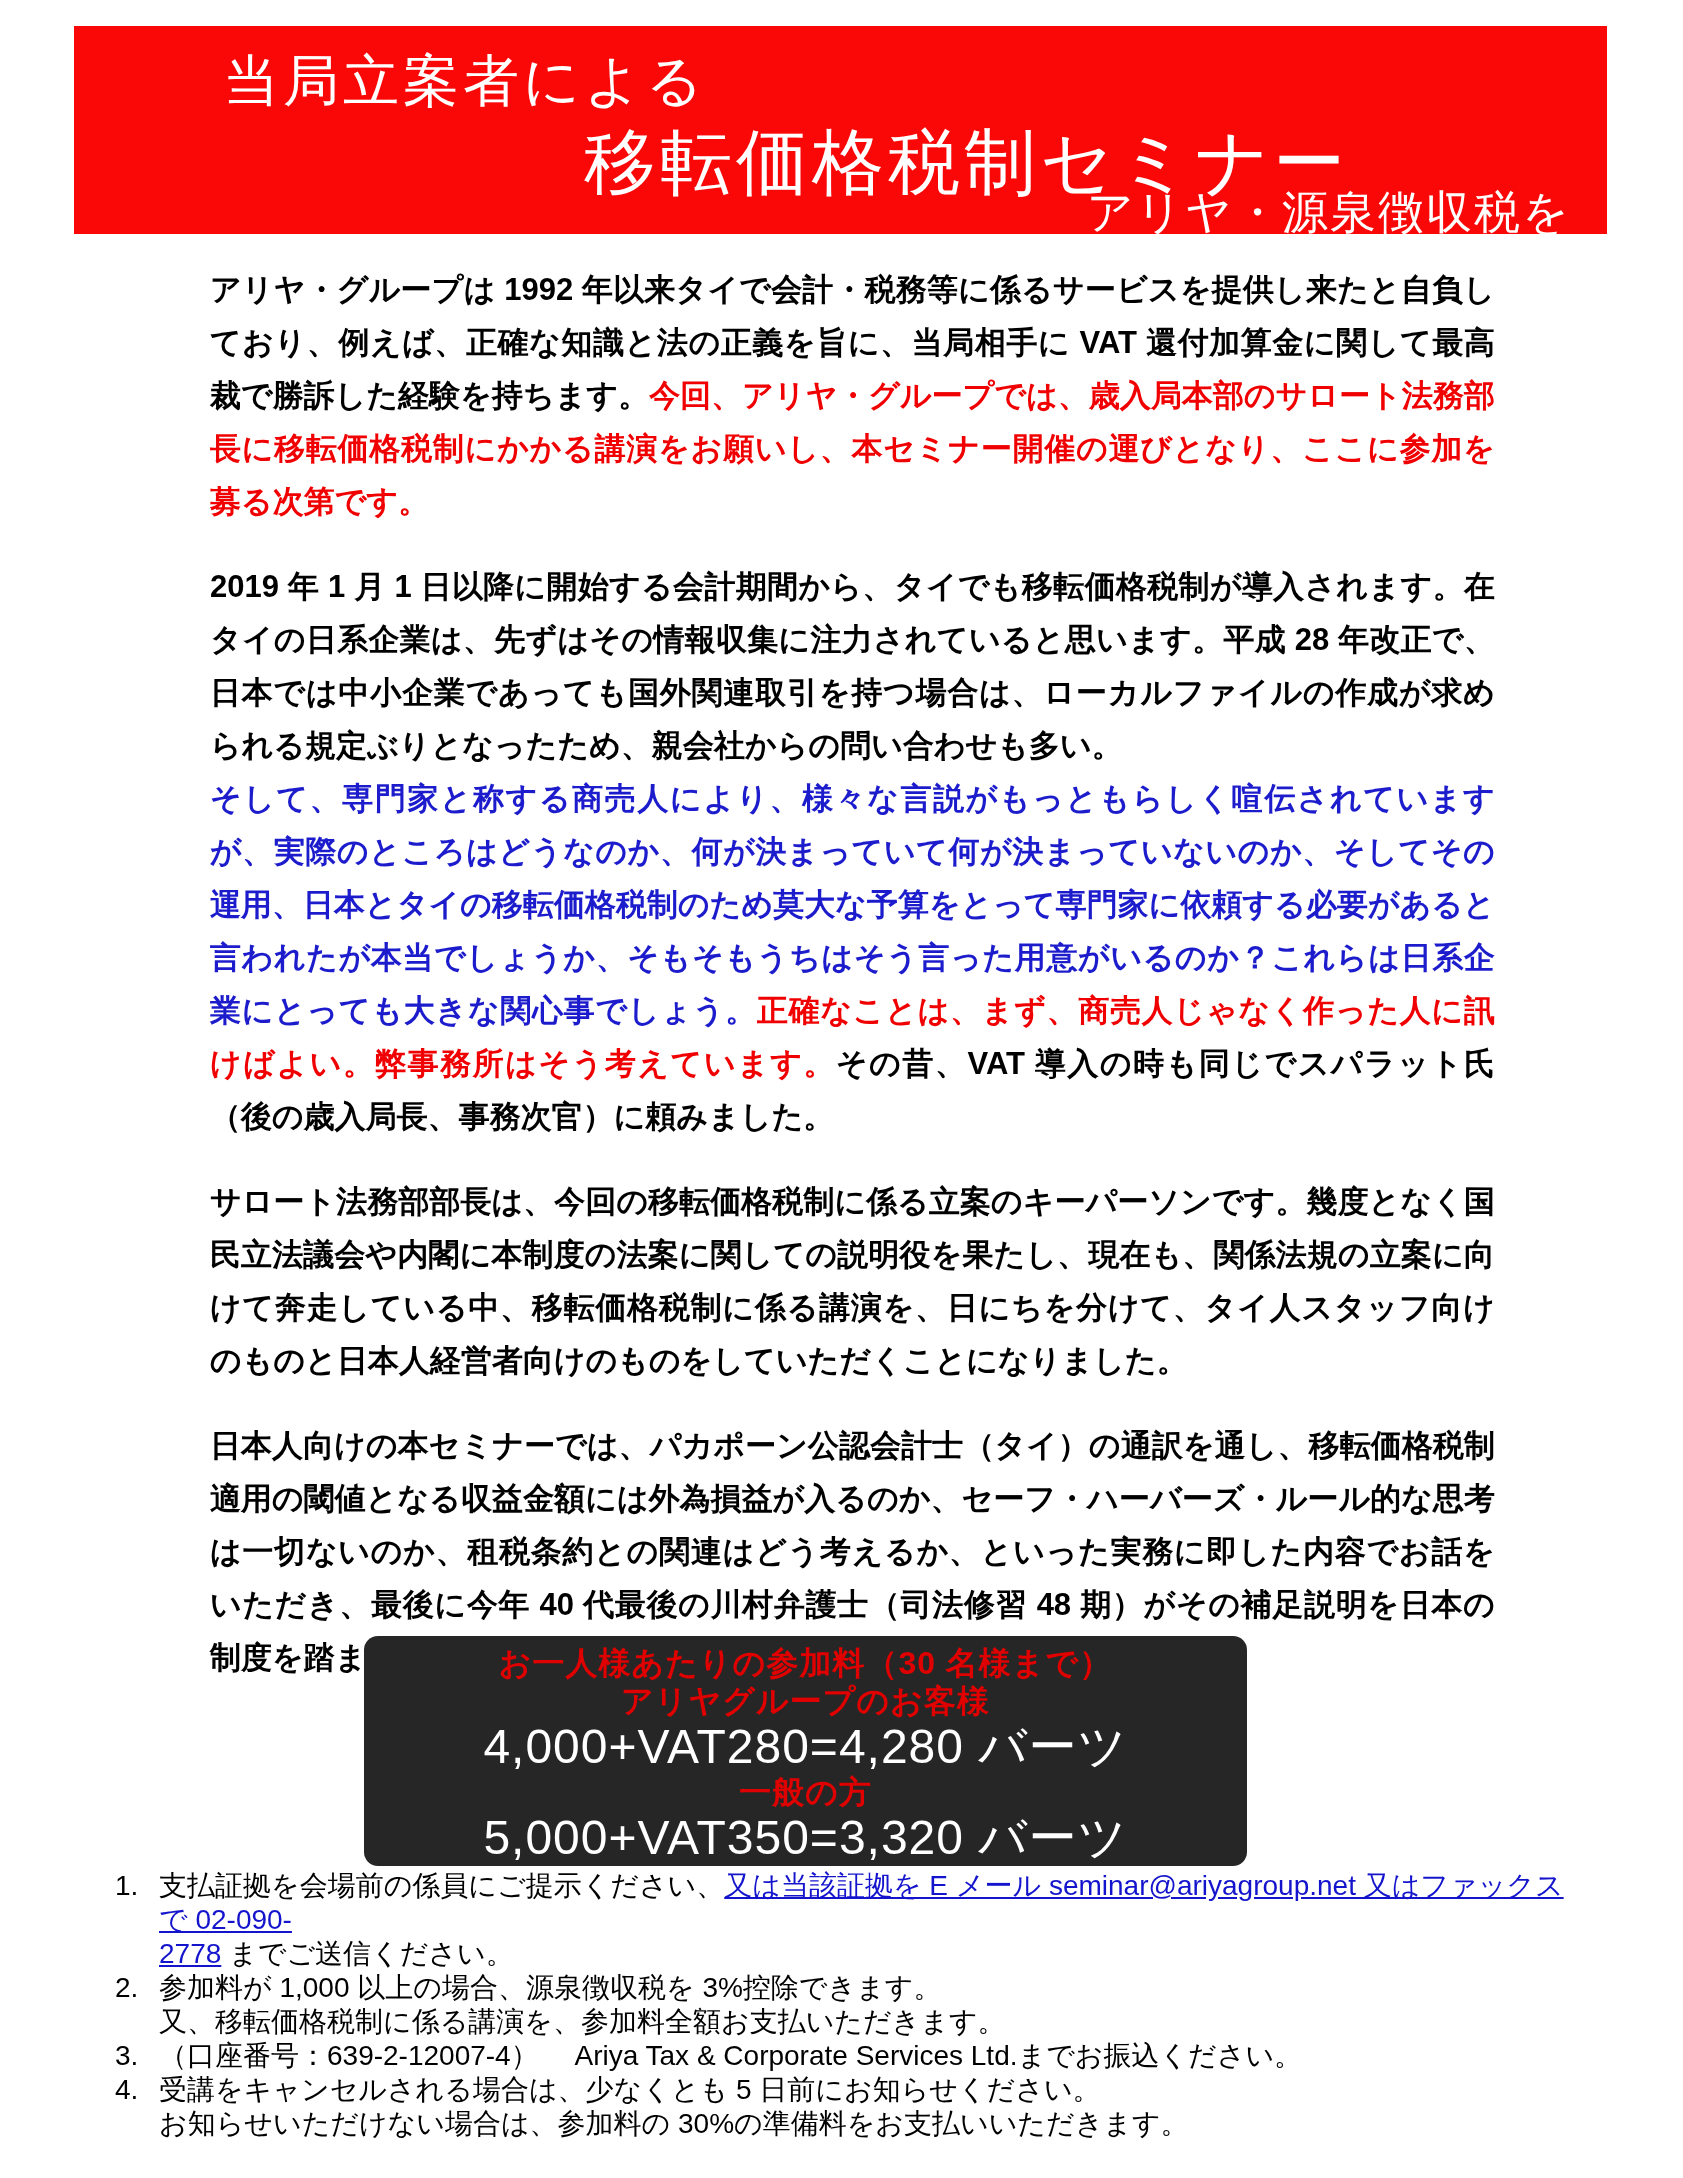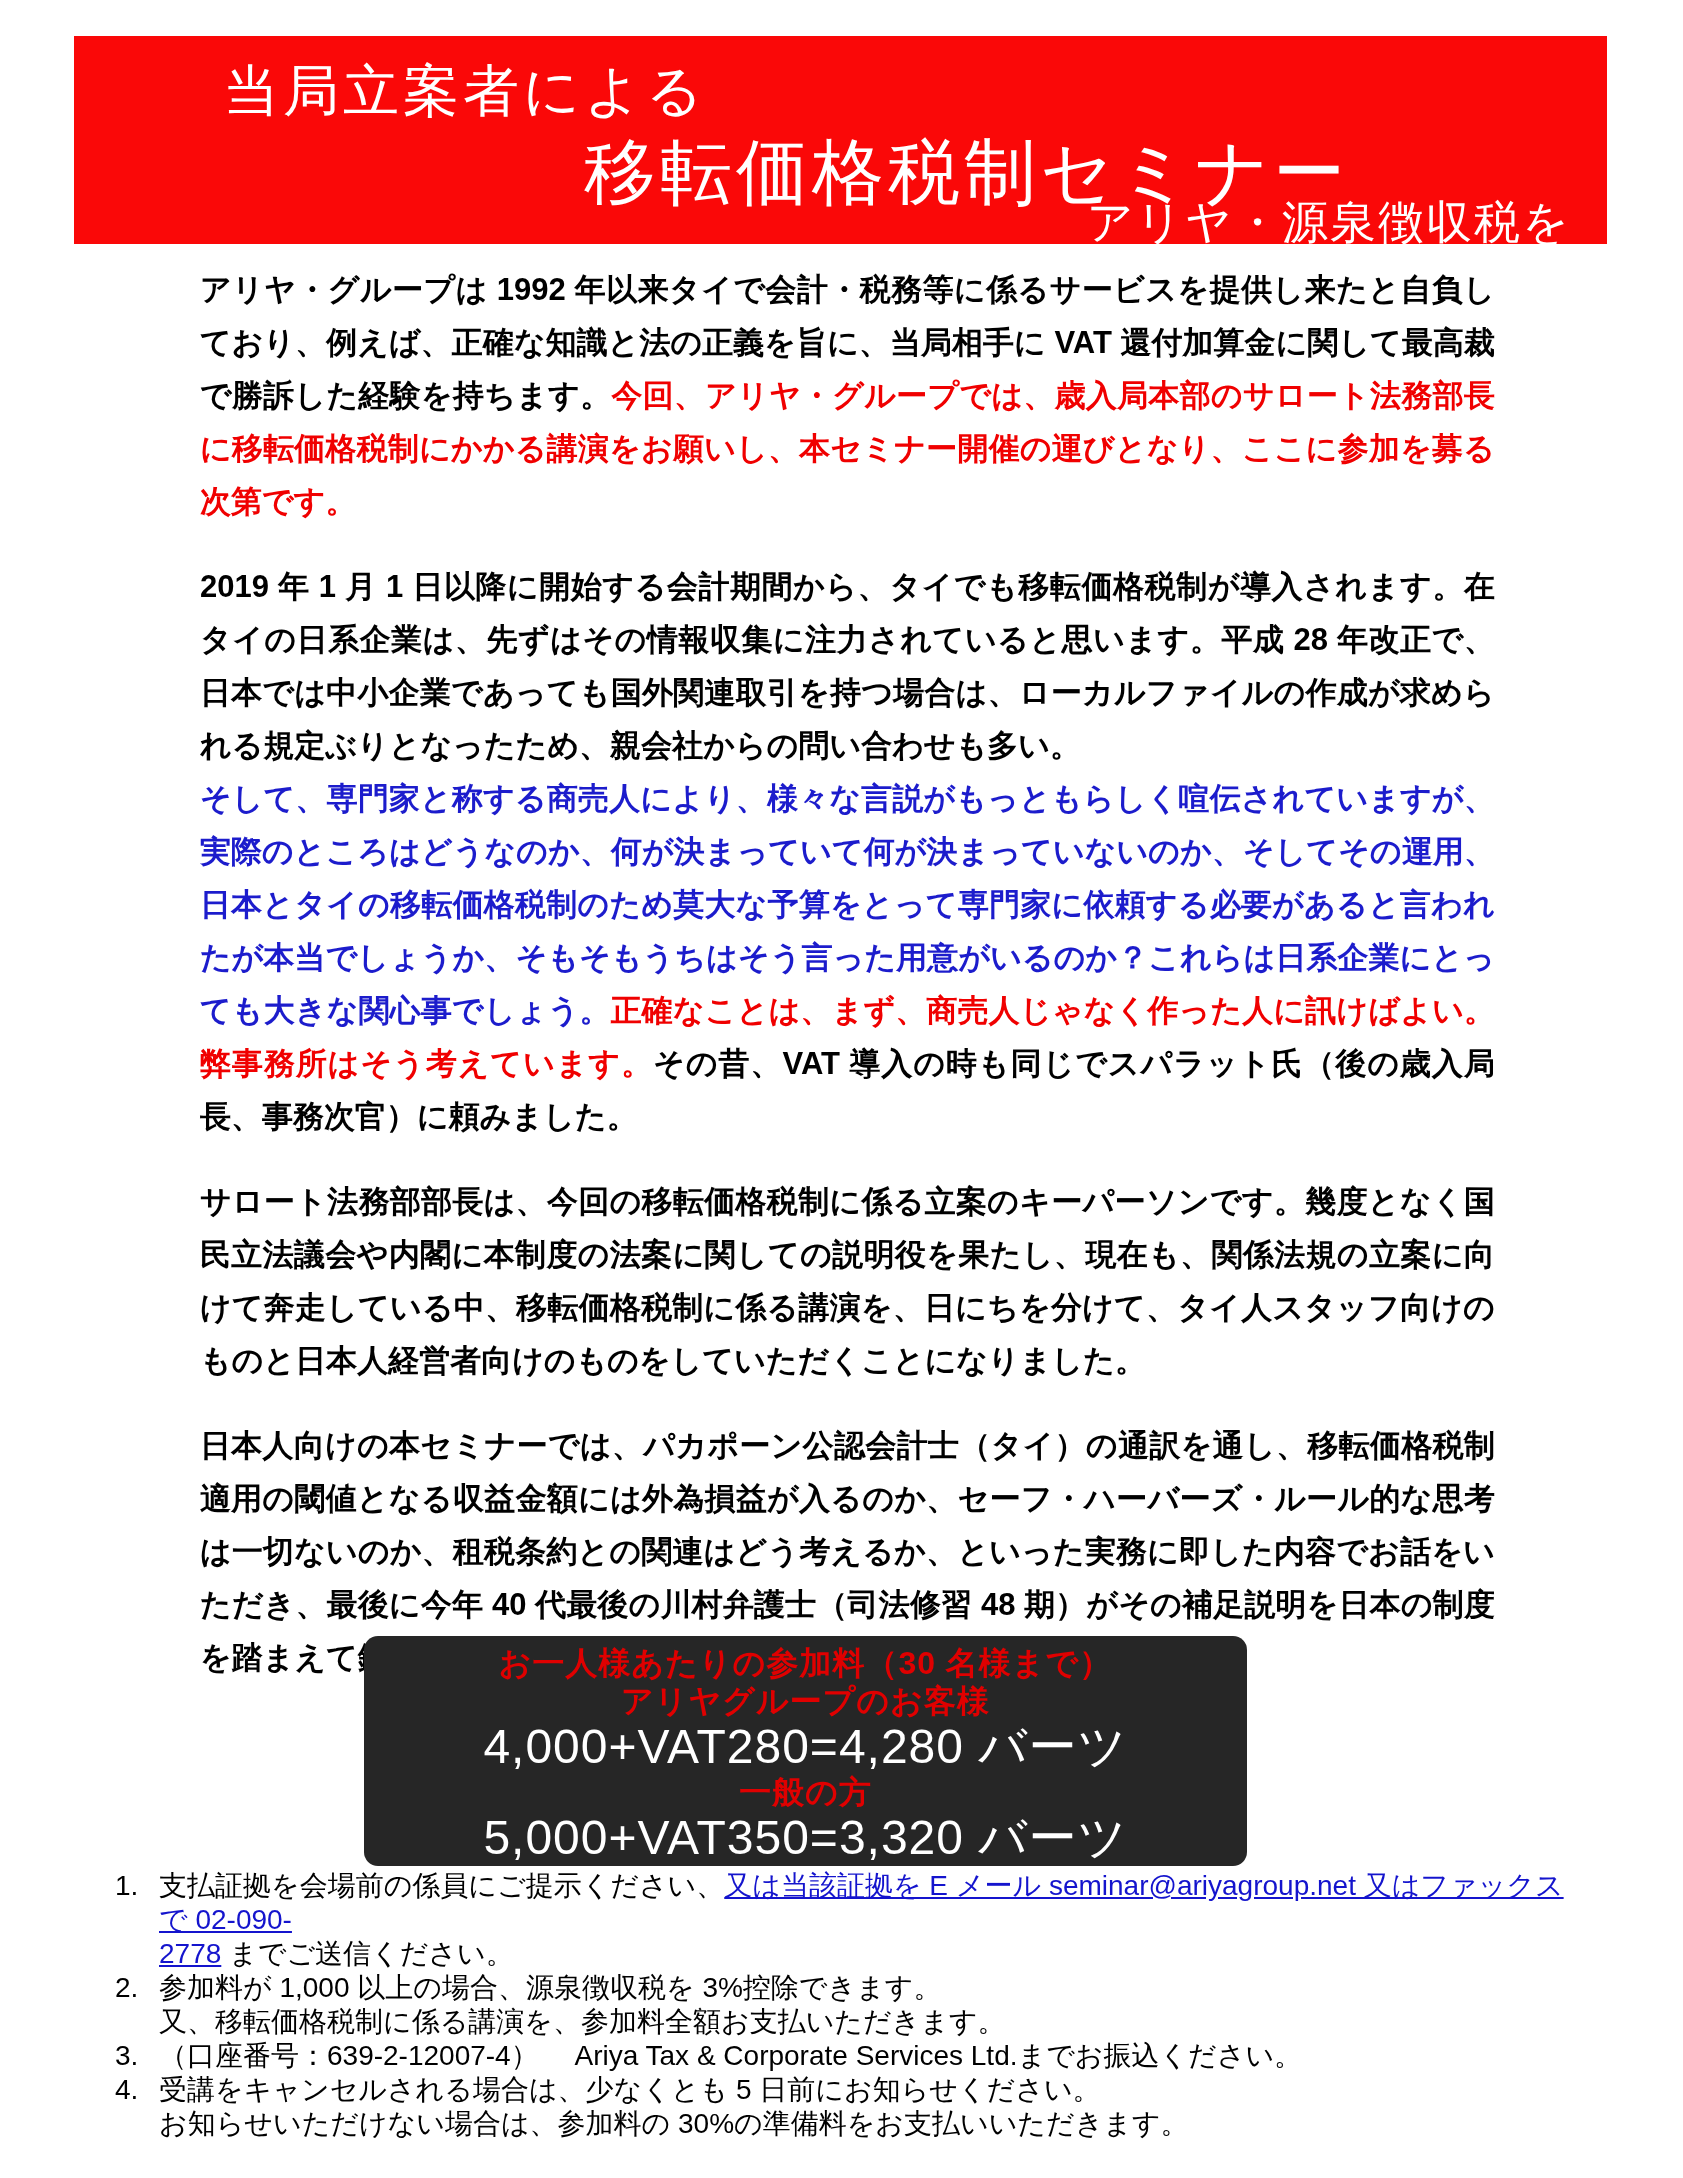--- a/index.html
+++ b/index.html
@@ -3,38 +3,38 @@
 <meta charset="utf-8">
 <style>
   html,body{margin:0;padding:0;background:#e8e8e8;}
   .page{
     position:relative;width:1683px;height:2178px;background:#ffffff;
     overflow:hidden;margin:0 auto;
     font-family:"Liberation Sans", sans-serif;
   }
   
   .banner{
-    position:absolute;left:74px;top:36px;width:1533px;height:208px;
+    position:absolute;left:74px;top:26px;width:1533px;height:208px;
     background:var(--banner_red,#fa0808);
   }
   .banner .t1,.banner .t2,.banner .t3{
     position:absolute;color:#ffffff;white-space:nowrap;
     font-family:"Liberation Serif","DejaVu Serif",serif;
     font-weight:normal;
   }
   .banner .t1{left:149px;top:18px;font-size:56px;letter-spacing:4px;}
   .banner .t2{left:510px;top:89px;font-size:72px;letter-spacing:4px;}
   .banner .t3{right:36px;top:156px;font-size:46px;letter-spacing:2px;}
   
   .bodytext{
     position:absolute;left:198px;top:263px;width:1297px;
     font-size:31px;line-height:53px;font-weight:bold;
     text-align:justify;color:#000;
   }
-  .para{margin:0 0 32px 2px;}
+  .para{margin:0 0 32px 12px;}
   .para.tight{margin-bottom:0;}
   .seg.black{color:#000000;}
   .seg.red{color:var(--text_red,#f00000);}
   .seg.blue{color:var(--text_blue,#1c1ccc);}
   a.seg{color:var(--link_blue,#1414cd);text-decoration:underline;cursor:pointer;}
   
   .pricebox{
     position:absolute;left:364px;top:1636px;width:883px;height:230px;
     background:var(--box_bg,#262626);border-radius:14px;
     text-align:center;padding-top:8px;box-sizing:border-box;

